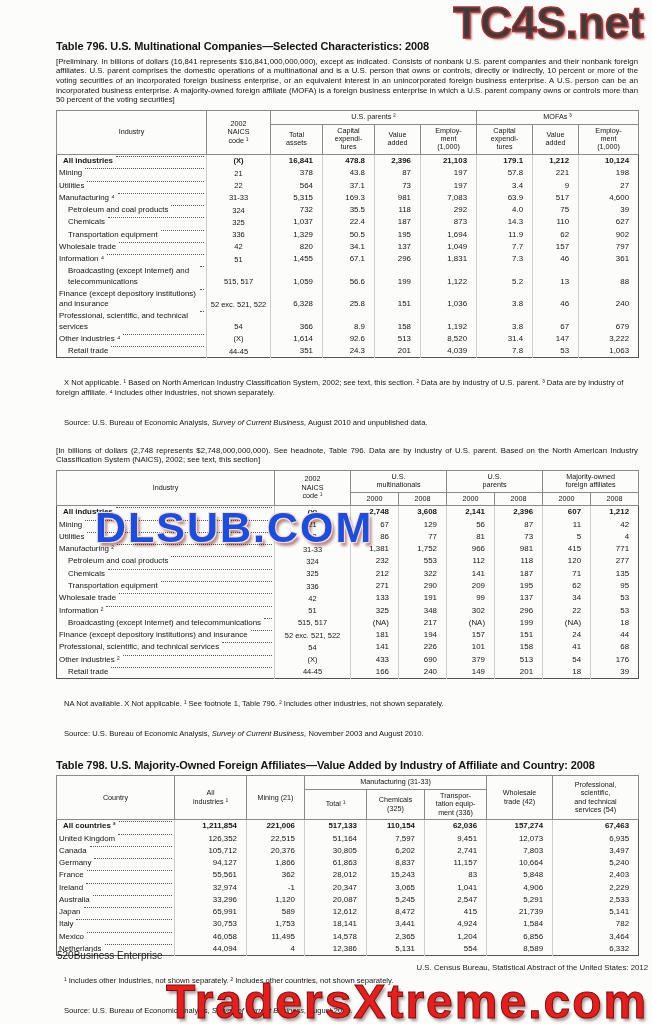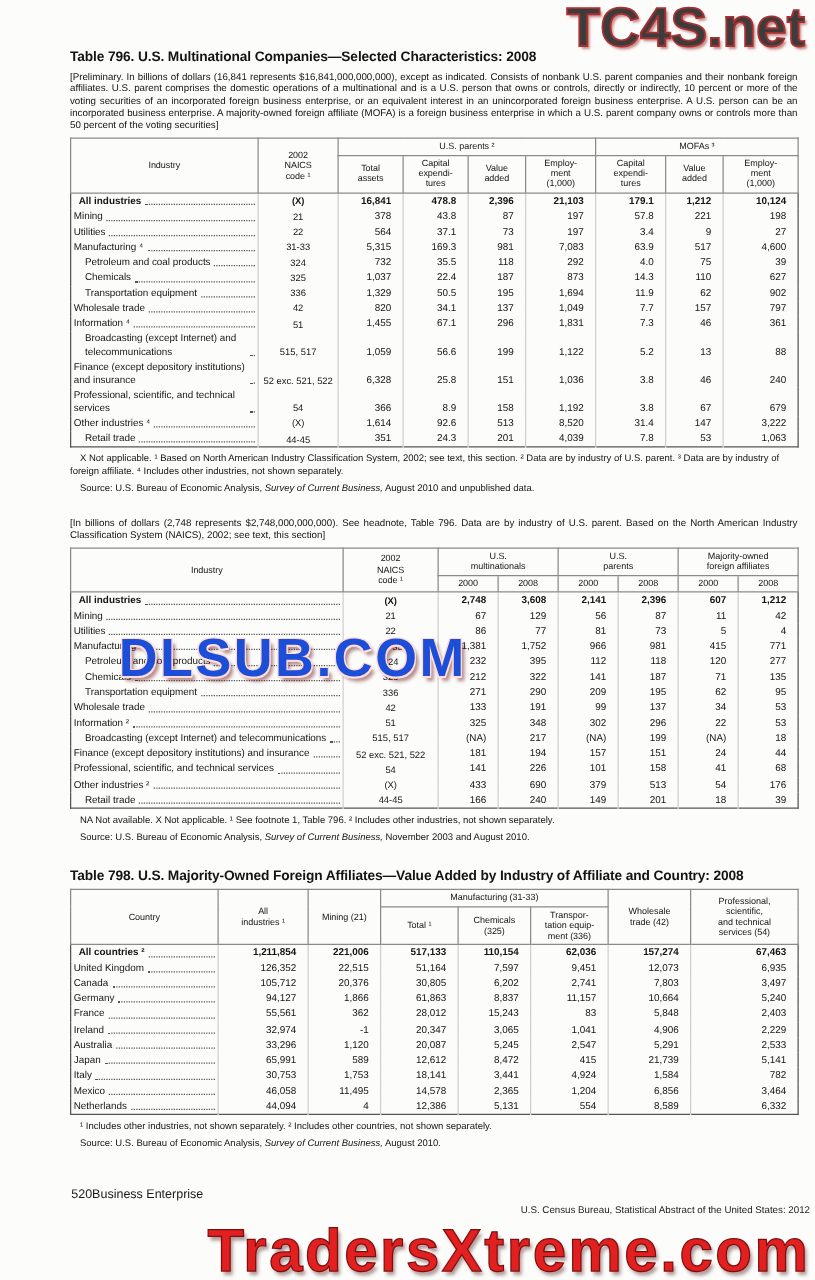--- a/index.html
+++ b/index.html
@@ -15,25 +15,25 @@
   table{border-collapse:collapse;table-layout:fixed;width:582px;border:1px solid #555;background:#fcfcfa}
   thead th{
     border:1px solid #8a8a8a;font-weight:normal;font-size:7.2px;line-height:1.18;
     text-align:center;vertical-align:middle;white-space:pre-line;padding:2px 1px;
   }
   tbody td{font-size:7.9px;line-height:1.3;vertical-align:bottom;padding:1px 0}
   td.num{text-align:right;padding-right:9px;white-space:nowrap}
   td.naics{text-align:center;white-space:nowrap;font-size:7.5px}
   tbody td+td{border-left:1px solid #cfcfcf}
   tr.b td{font-weight:bold}
-  .lw{display:flex;align-items:flex-end;padding-left:2px}
+  .lw{display:flex;align-items:flex-start;padding-left:2px}
   .lw.ind1{padding-left:11px}
   tr.b .lw{padding-left:6px}
   .dots{flex:1;min-width:4px;border-bottom:1px dotted #555;margin:0 2px 2px 3px}
-  .fnote{font-size:7.6px;line-height:1.28;margin:4px 0 0;text-indent:8px}
+  .fnote{font-size:7.6px;line-height:1.28;margin:20px 0 0;text-indent:8px}
   .fnote i{font-style:italic}
   .wm{position:absolute;font-weight:bold;white-space:nowrap;pointer-events:none;z-index:5;
       font-family:"Liberation Sans","DejaVu Sans",sans-serif}
   .wm-top{
     top:-2px;right:8px;font-size:44px;color:#3c3c3c;
     -webkit-text-stroke:1.5px #a83030;
     text-shadow:2px 2px 2px rgba(150,30,30,.5);
   }
   .wm-mid{
     top:503px;left:95px;font-size:43px;letter-spacing:2px;color:#1d4ed8;
@@ -428,21 +428,21 @@
           </tr>
           <tr>
             <td>
               <div class="lw ind1">
                 <span>Petroleum and coal products</span>
                 <span class="dots"></span>
               </div>
             </td>
             <td class="naics">324</td>
             <td class="num">232</td>
-            <td class="num">395</td>
+            <td class="num">553</td>
             <td class="num">112</td>
             <td class="num">118</td>
             <td class="num">120</td>
             <td class="num">277</td>
           </tr>
           <tr>
             <td>
               <div class="lw ind1">
                 <span>Chemicals</span>
                 <span class="dots"></span>

